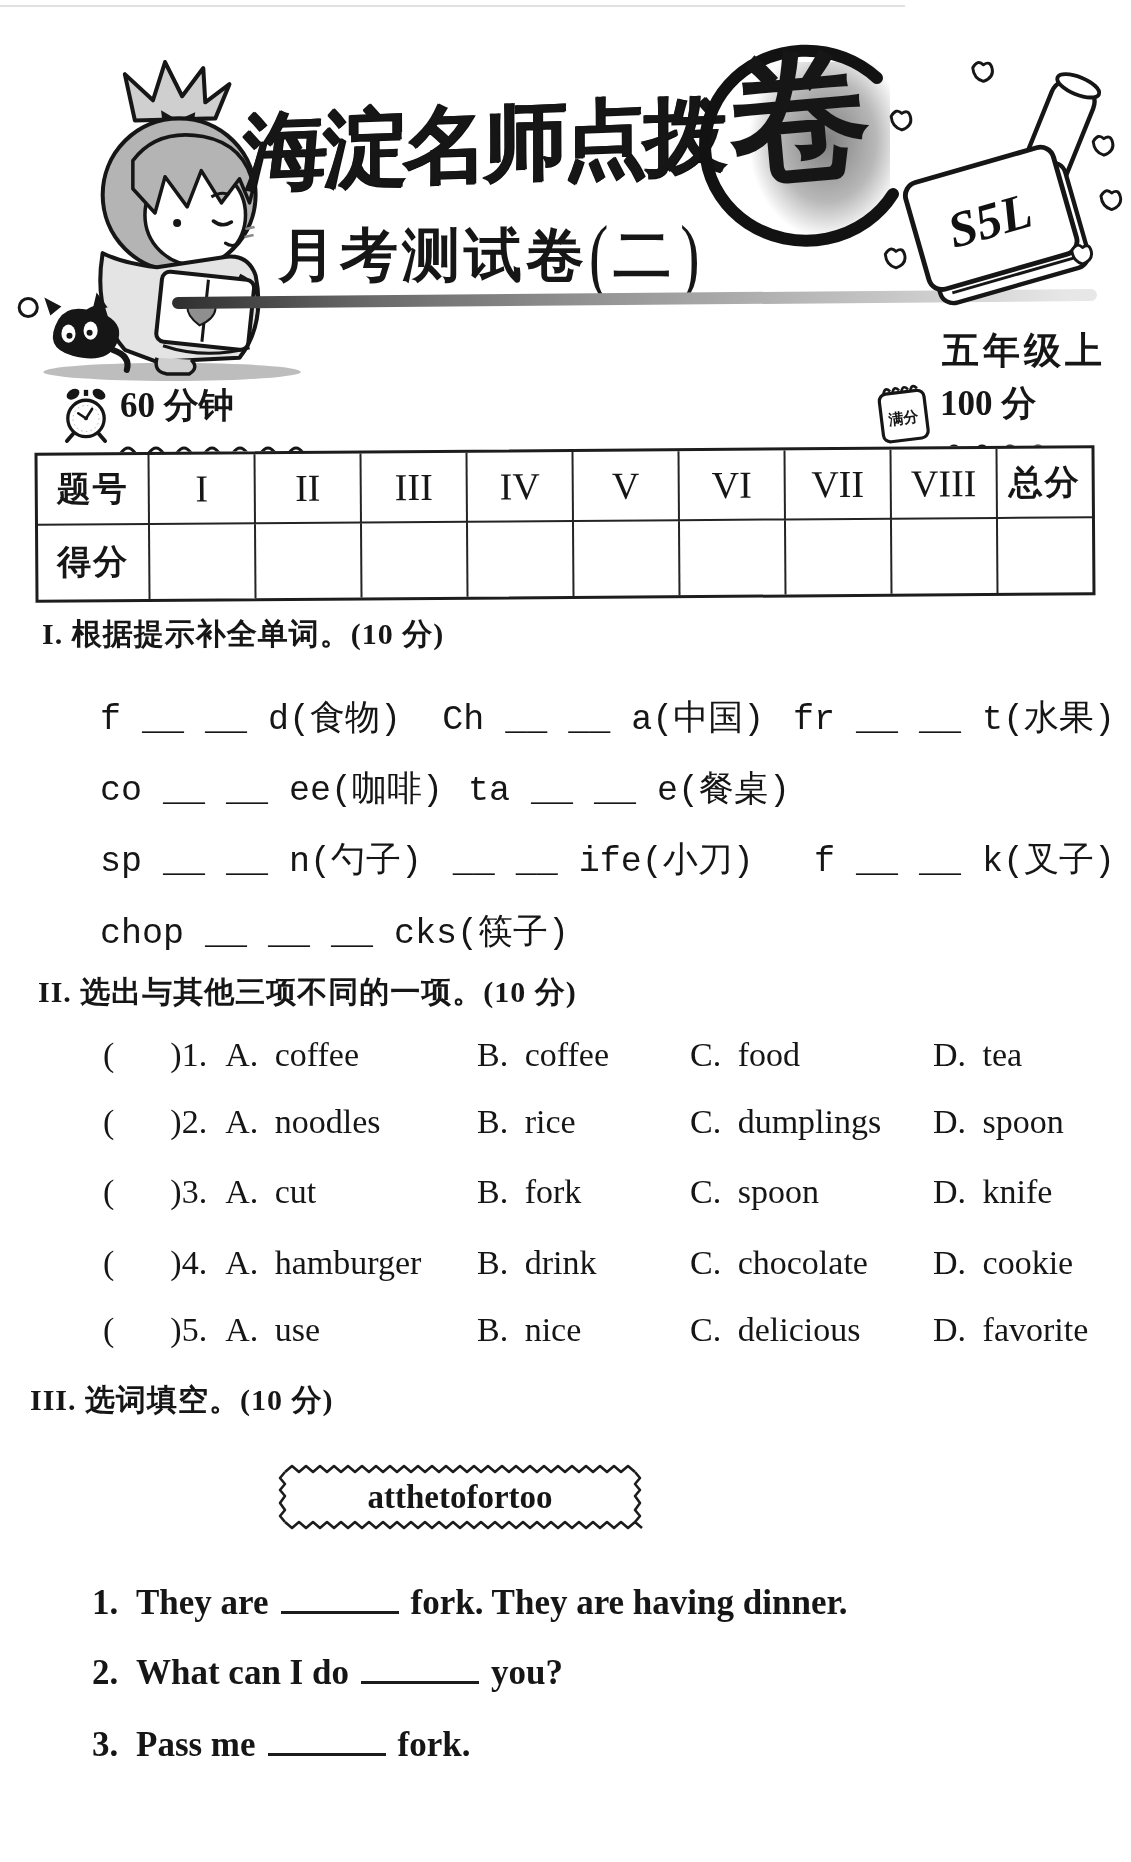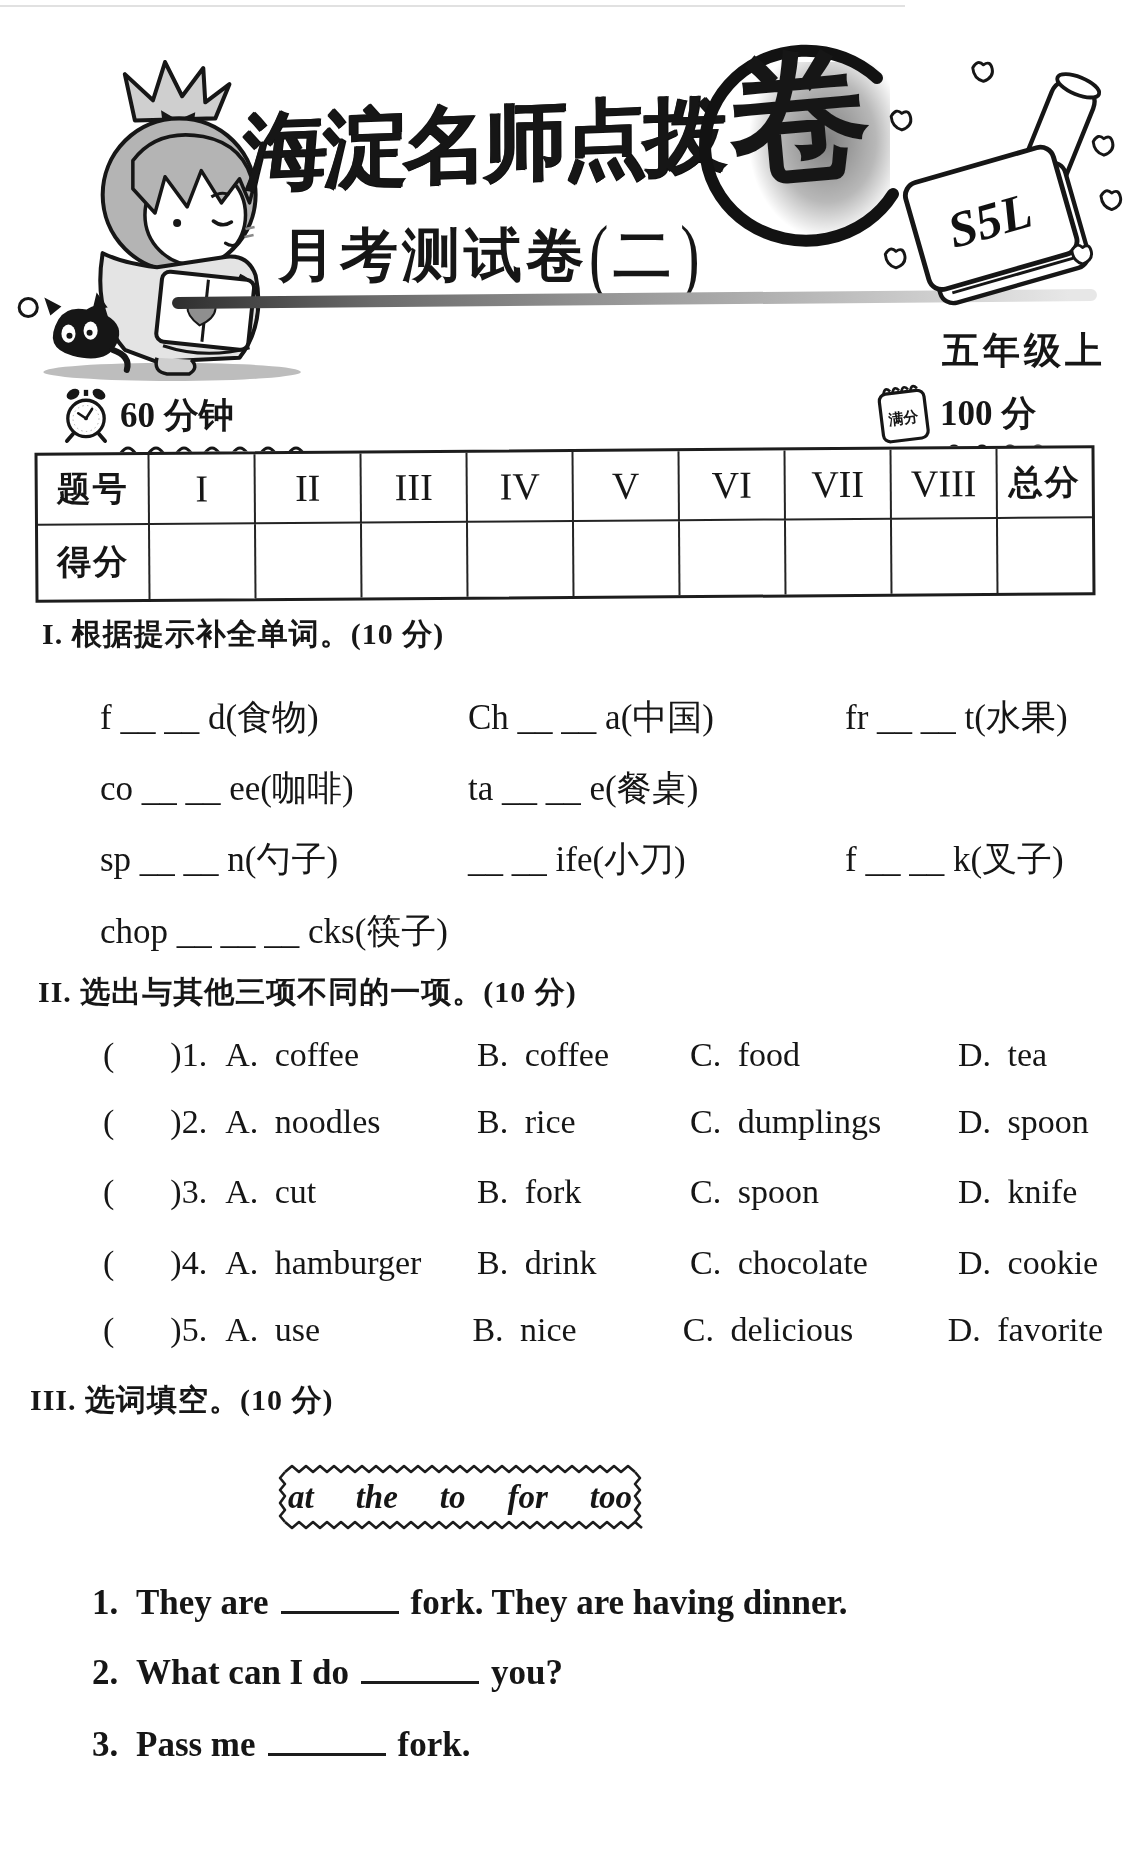--- a/index.html
+++ b/index.html
@@ -51,21 +51,21 @@
     transform: rotate(-0.5deg);
   }
 
   #book-illustration { left:872px; top:60px; width:252px; height:272px; }
   #grade-label { left:942px; top:326px; font-size:37px; font-weight:900; letter-spacing:4px; white-space:nowrap; }
 
   
   .meta { display:flex; align-items:flex-start; }
   #time-meta { left:60px; top:382px; }
   #score-meta { left:876px; top:380px; }
-  .meta-text { font-size:35px; font-weight:600; padding-top:10px; margin-left:8px; white-space:nowrap; }
+  .meta-text { font-size:35px; font-weight:600; margin-left:8px; white-space:nowrap; }
   .wavy { position:absolute; }
   #time-wavy { left:58px; top:62px; }
   #score-wavy { left:68px; top:62px; }
 
   
   #score-table {
     left:35px; top:449px; width:1060px; height:150px;
     border:3.5px solid #1d1d1d;
     display:grid;
     grid-template-columns:112px repeat(8,106px) 1fr;
@@ -82,39 +82,39 @@
   .st-cell.r1 { border-bottom:2.5px solid #242424; }
   .st-label { font-weight:600; letter-spacing:2px; }
   .st-roman { font-size:38px; font-weight:500; }
 
   
   .sec-heading { font-size:30px; font-weight:700; letter-spacing:1px; white-space:nowrap; }
   #s1-heading { left:42px; top:614px; }
   #s2-heading { left:38px; top:972px; }
   #s3-heading { left:30px; top:1380px; }
 
-  .s1-row { left:100px; width:1015px; display:flex; font-size:35px; white-space:pre; }
+  .s1-row { left:100px; width:1015px; display:flex; font-size:35px; white-space:pre;font-family:Liberation Mono, monospace; }
   .s1-c0 { width:368px; } .s1-c1 { width:377px; } .s1-c2 { flex:1; }
   #s1-row0 { top:694px; } #s1-row1 { top:765px; } #s1-row2 { top:836px; } #s1-row3 { top:908px; }
 
   .mc-row { left:103px; width:1000px; display:flex; font-size:34px; white-space:nowrap; word-spacing:8px; }
   .mc-c0 { width:374px; display:flex; align-items:baseline; }
-  .mc-c1 { width:213px; } .mc-c2 { width:243px; } .mc-c3 { flex:1;margin-left:25px; }
+  .mc-c1 { width:213px; } .mc-c2 { width:243px; } .mc-c3 { flex:1; }
   .mc-gap { display:inline-block; width:56px; }
   .mc-gap2 { display:inline-block; width:18px; }
   #mc-row0 { top:1036px; } #mc-row1 { top:1103px; } #mc-row2 { top:1173px; }
   #mc-row3 { top:1244px; } #mc-row4 { top:1311px; }
 
   
   #word-bank-box { left:277px; top:1461px; width:366px; height:72px; }
   #word-bank-border { position:absolute; left:0; top:0; width:366px; height:72px; }
   #word-bank-words {
     position:absolute; left:0; top:0; width:100%; height:100%;
-    display:flex; justify-content:center; align-items:center; gap:42px;
-    font-size:33px; font-weight:600;font-style:italic;
+    display:flex; justify-content:center; align-items:center; 
+    font-size:33px; font-weight:600;
   }
   .s3-sentence { left:92px; font-size:35px; font-weight:600; white-space:nowrap; }
   #s3-sent0 { top:1583px; } #s3-sent1 { top:1653px; } #s3-sent2 { top:1725px; }
   .sent-num { display:inline-block; width:44px; }
   .fill-blank {
     display:inline-block; width:118px; height:28px;
     border-bottom:3px solid #1c1c1c; margin:0 12px; vertical-align:baseline;
   }
 </style>
 </head>

